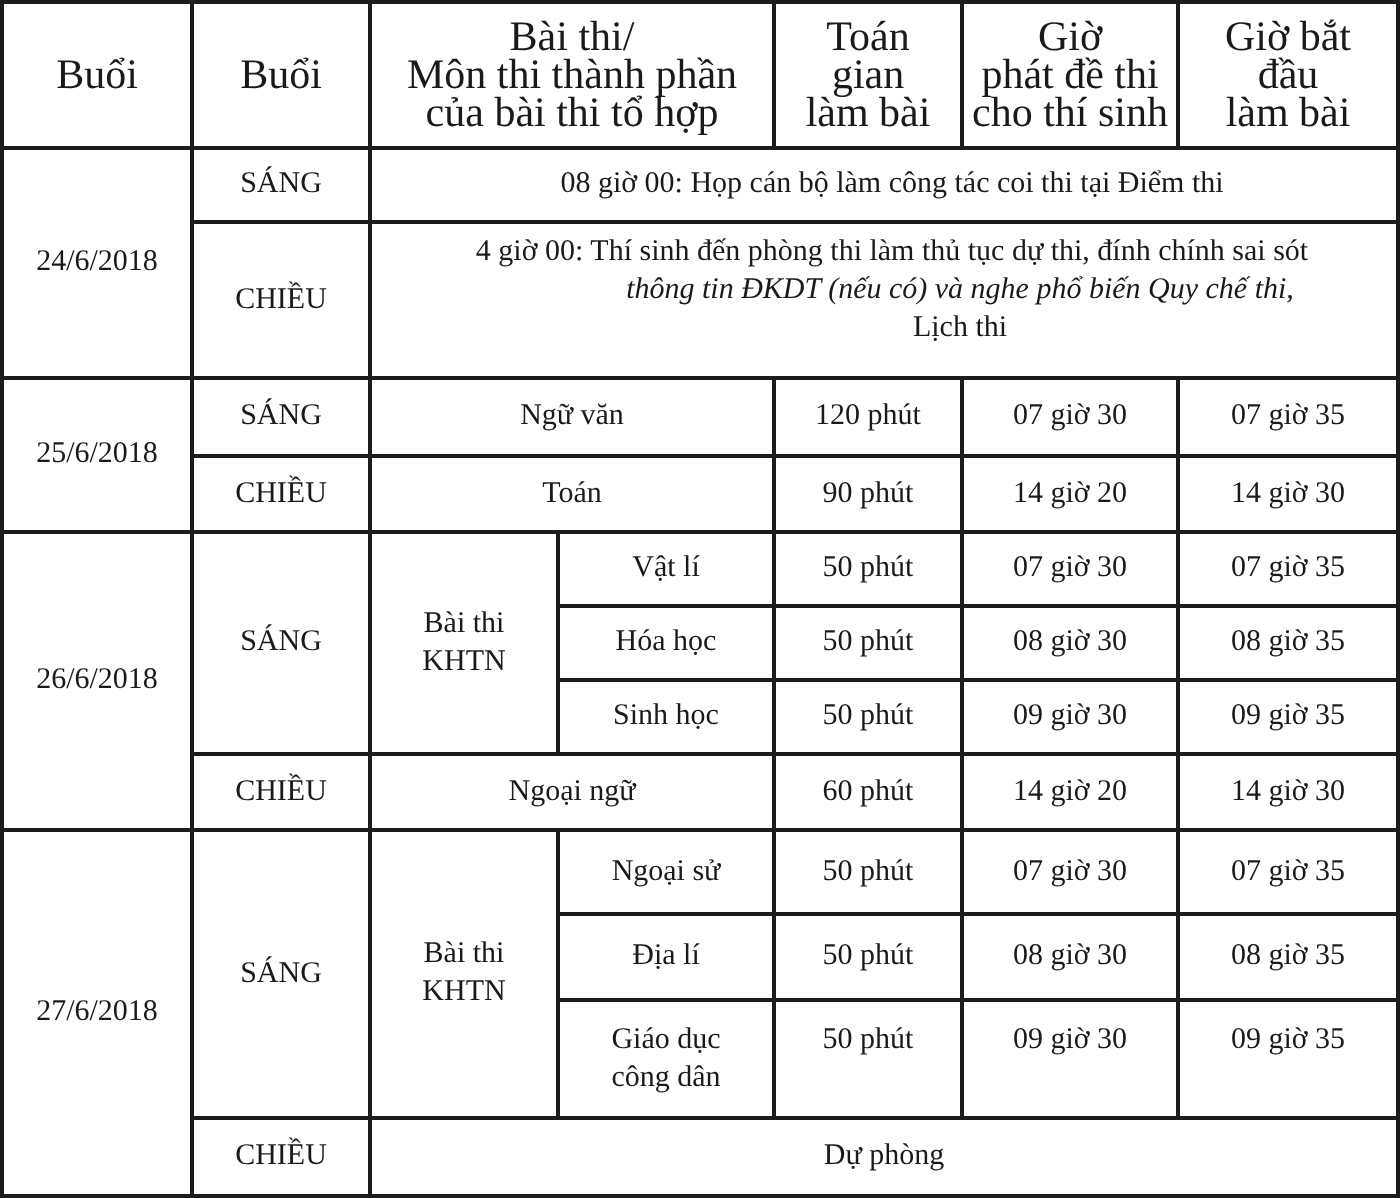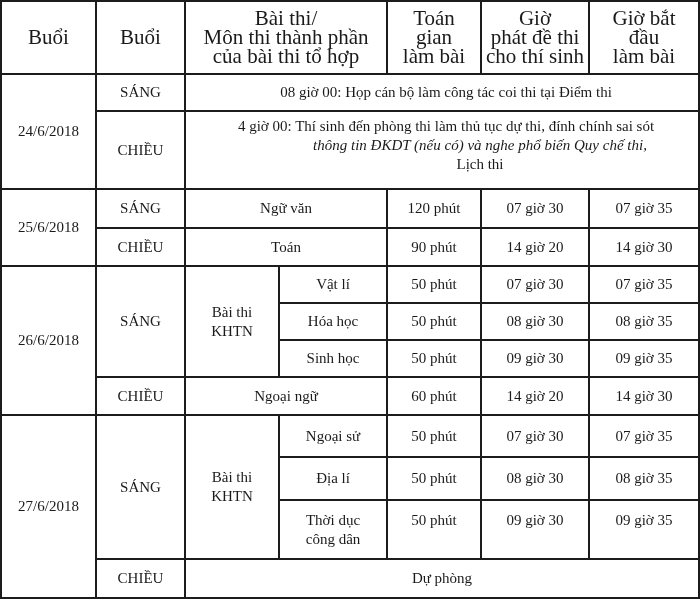--- a/index.html
+++ b/index.html
@@ -141,21 +141,21 @@
     <td class="bold">07 giờ 35</td>
   </tr>
   <tr style="height:43px">
     <td>Địa lí</td>
     <td>50 phút</td>
     <td class="bold">08 giờ 30</td>
     <td class="bold">08 giờ 35</td>
   </tr>
   <tr style="height:59px">
     <td class="mtop">
-      <span>Thời dục</span><br>
+      <span>Giáo dục</span><br>
       <span>công dân</span>
     </td>
     <td class="mtop">50 phút</td>
     <td class="bold mtop">09 giờ 30</td>
     <td class="bold mtop">09 giờ 35</td>
   </tr>
   <tr style="height:39px">
     <td>CHIỀU</td>
     <td colspan="5">Dự phòng</td>
   </tr>

